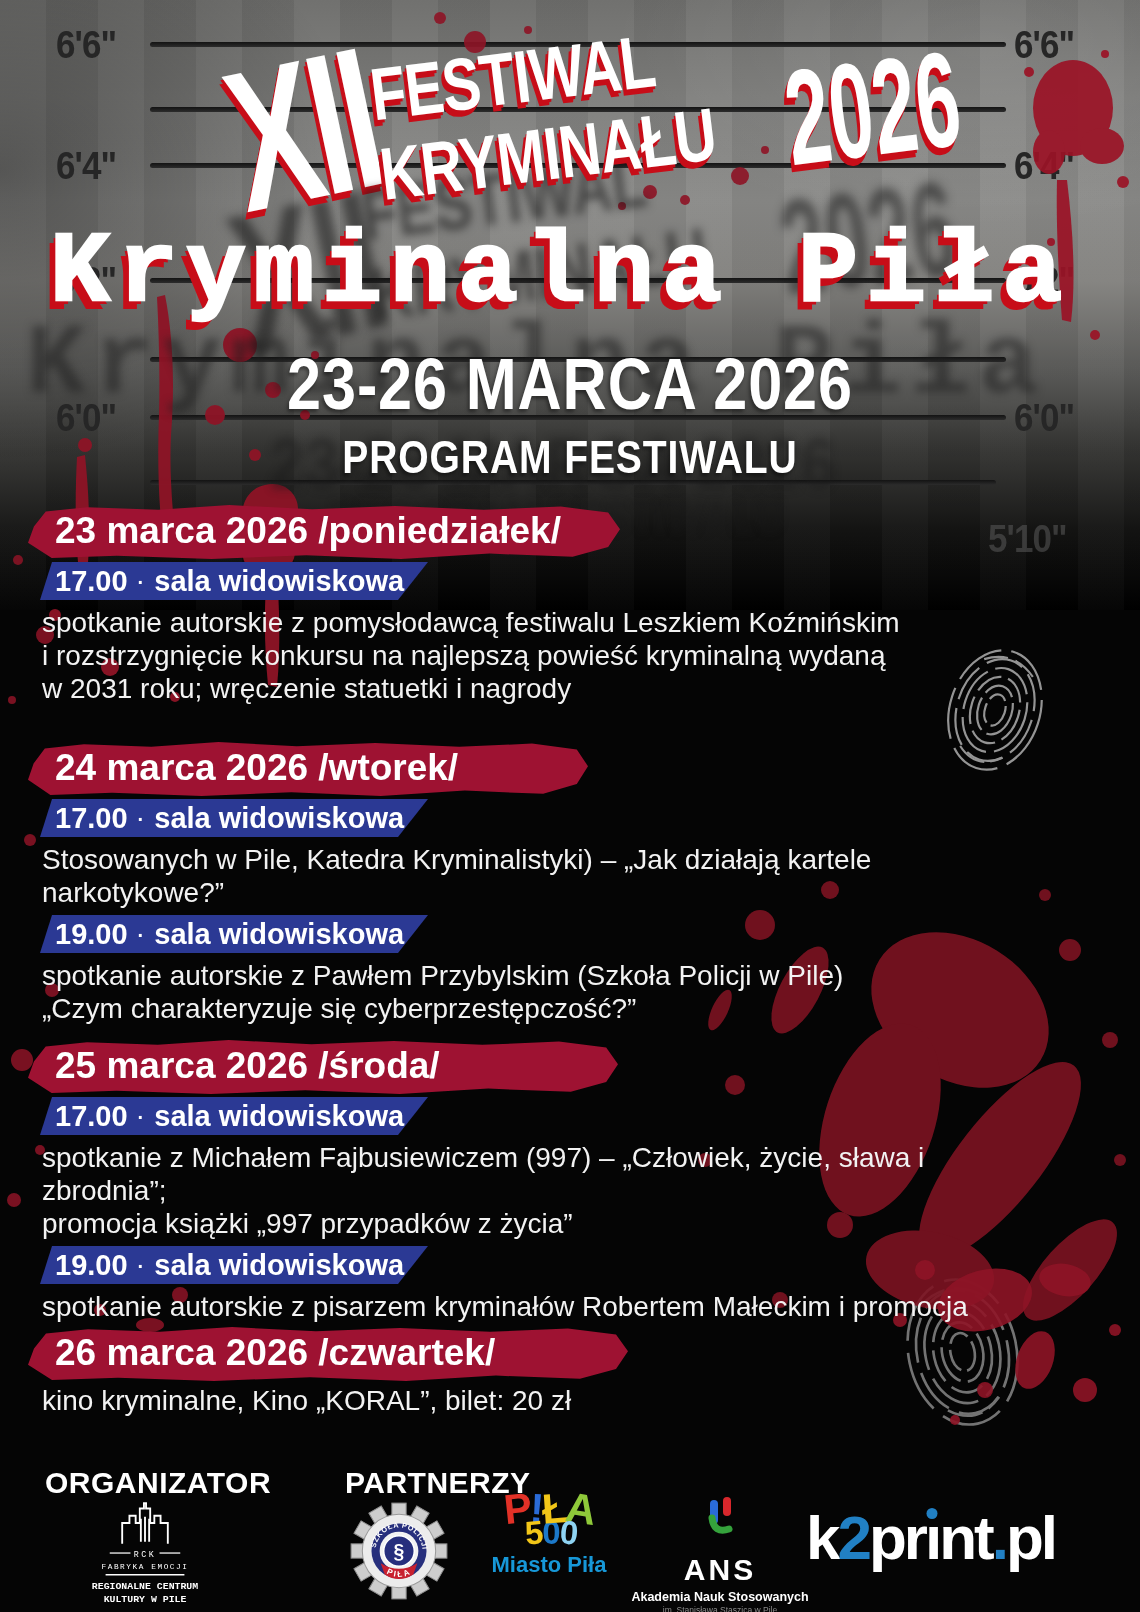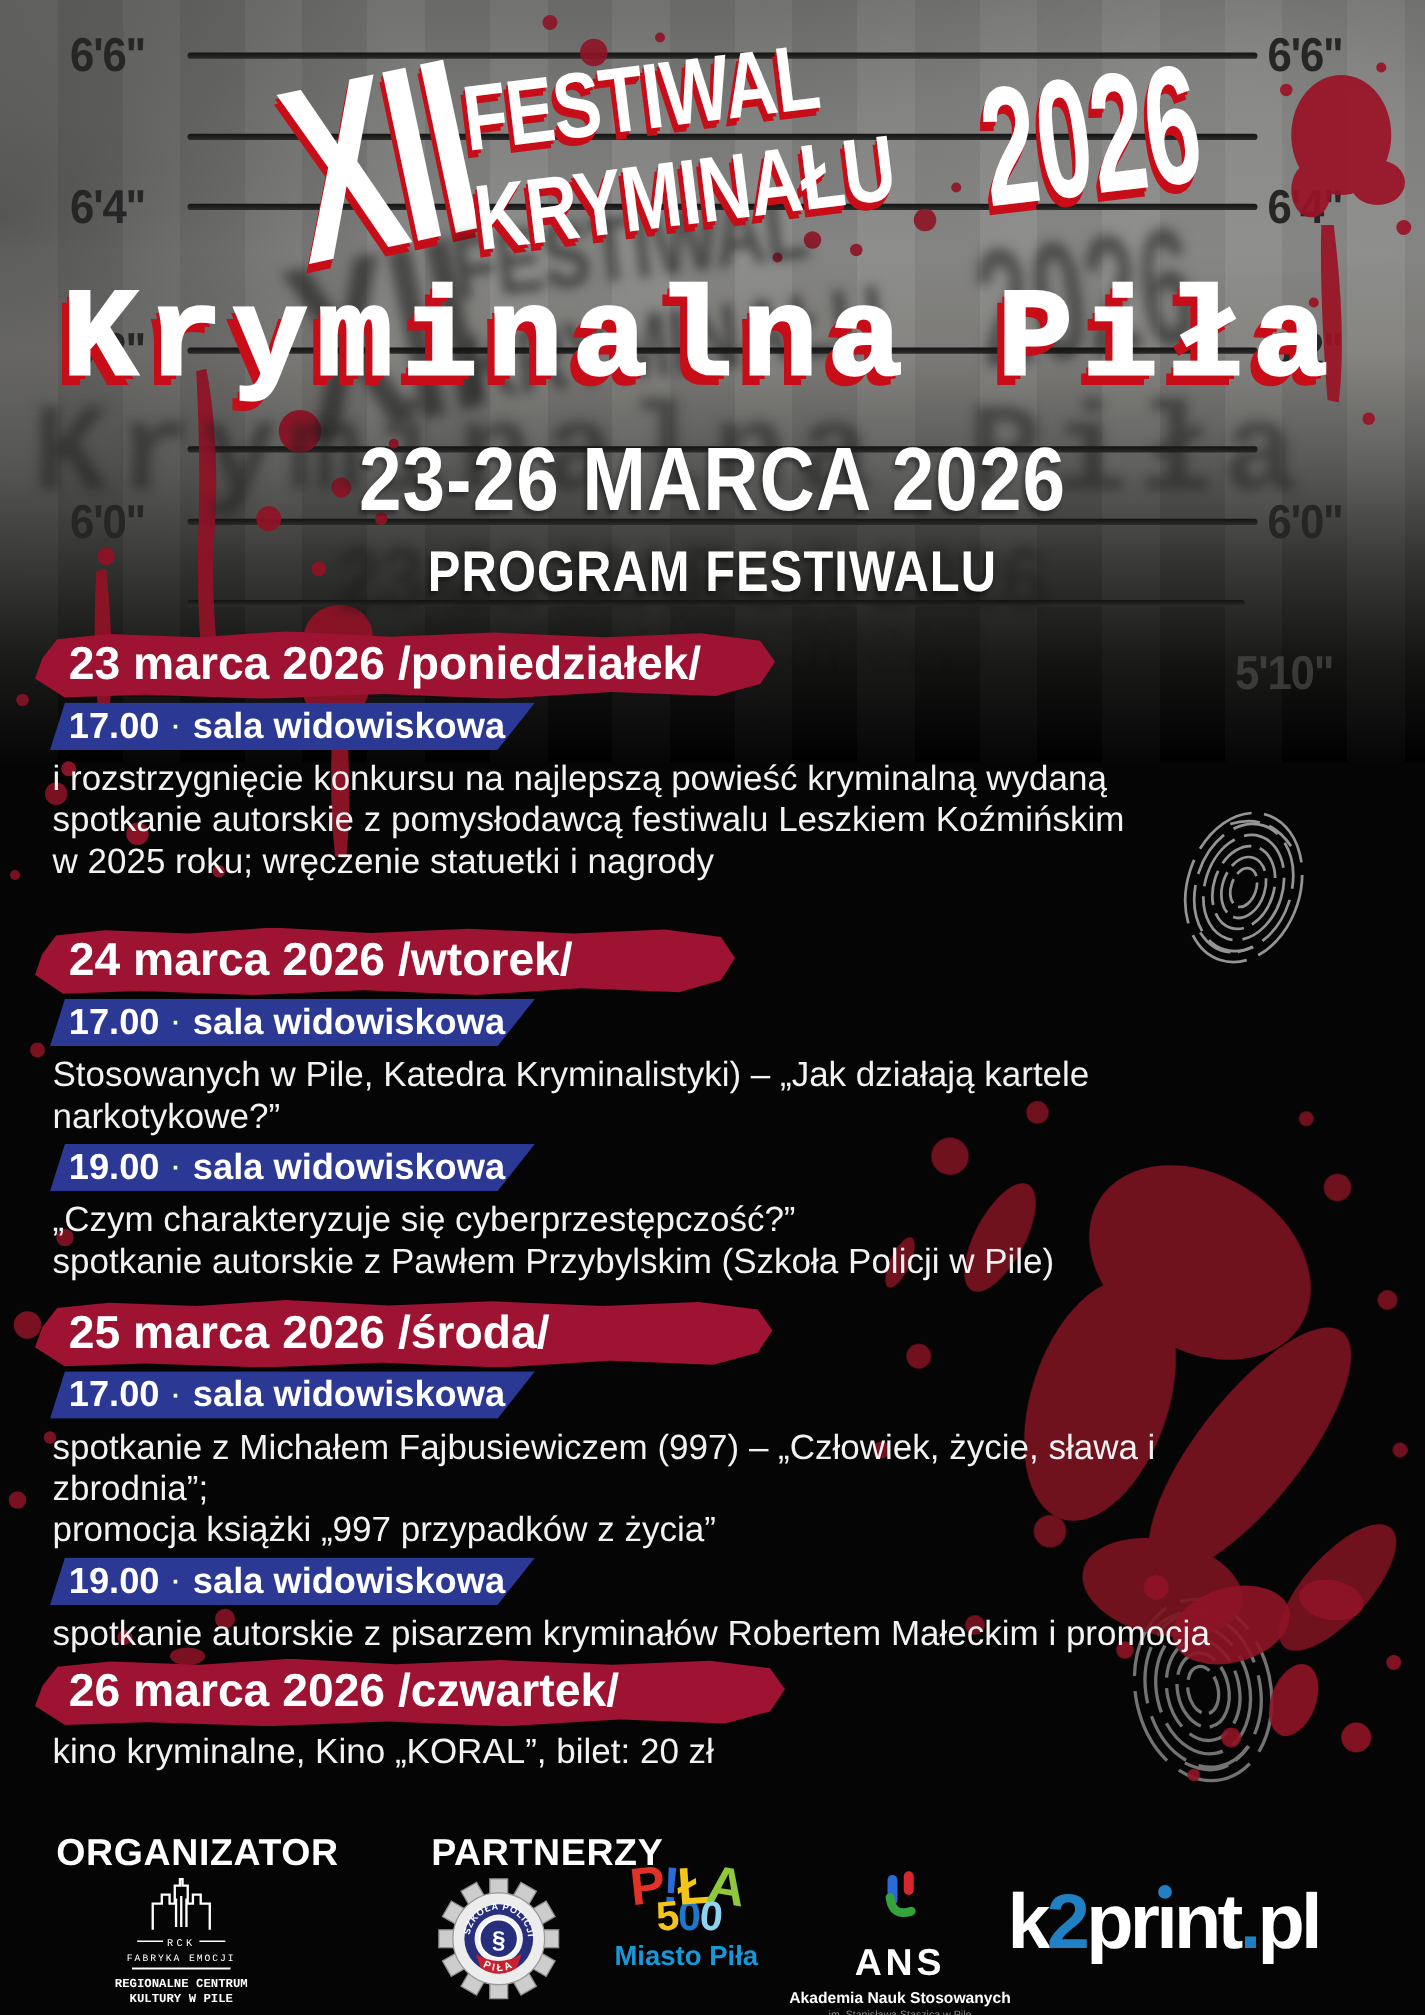--- a/index.html
+++ b/index.html
@@ -245,42 +245,42 @@
   <div class="t-program">PROGRAM FESTIWALU</div>
 
   <section class="day" style="top:505px">
     <div class="red-banner" style="width:592px">
       <span>23 marca 2026 /poniedziałek/</span>
     </div>
     <div class="blue-banner">
       <span>17.00</span><span class="sep">·</span><span>sala widowiskowa</span>
     </div>
     <div class="desc">
+      <div>spotkanie autorskie z pomysłodawcą festiwalu Leszkiem Koźmińskim</div>
       <div>i rozstrzygnięcie konkursu na najlepszą powieść kryminalną wydaną</div>
-      <div>spotkanie autorskie z pomysłodawcą festiwalu Leszkiem Koźmińskim</div>
-      <div>w 2025 roku; wręczenie statuetki i nagrody</div>
+      <div>w 2031 roku; wręczenie statuetki i nagrody</div>
     </div>
   </section>
 
   <section class="day" style="top:742px">
     <div class="red-banner" style="width:560px">
       <span>24 marca 2026 /wtorek/</span>
     </div>
     <div class="blue-banner">
       <span>17.00</span><span class="sep">·</span><span>sala widowiskowa</span>
     </div>
     <div class="desc">
       <div>Stosowanych w Pile, Katedra Kryminalistyki) – „Jak działają kartele narkotykowe?”</div>
     </div>
     <div class="blue-banner">
       <span>19.00</span><span class="sep">·</span><span>sala widowiskowa</span>
     </div>
     <div class="desc">
+      <div>spotkanie autorskie z Pawłem Przybylskim (Szkoła Policji w Pile)</div>
       <div>„Czym charakteryzuje się cyberprzestępczość?”</div>
-      <div>spotkanie autorskie z Pawłem Przybylskim (Szkoła Policji w Pile)</div>
     </div>
   </section>
 
   <section class="day" style="top:1040px">
     <div class="red-banner" style="width:590px">
       <span>25 marca 2026 /środa/</span>
     </div>
     <div class="blue-banner">
       <span>17.00</span><span class="sep">·</span><span>sala widowiskowa</span>
     </div>

